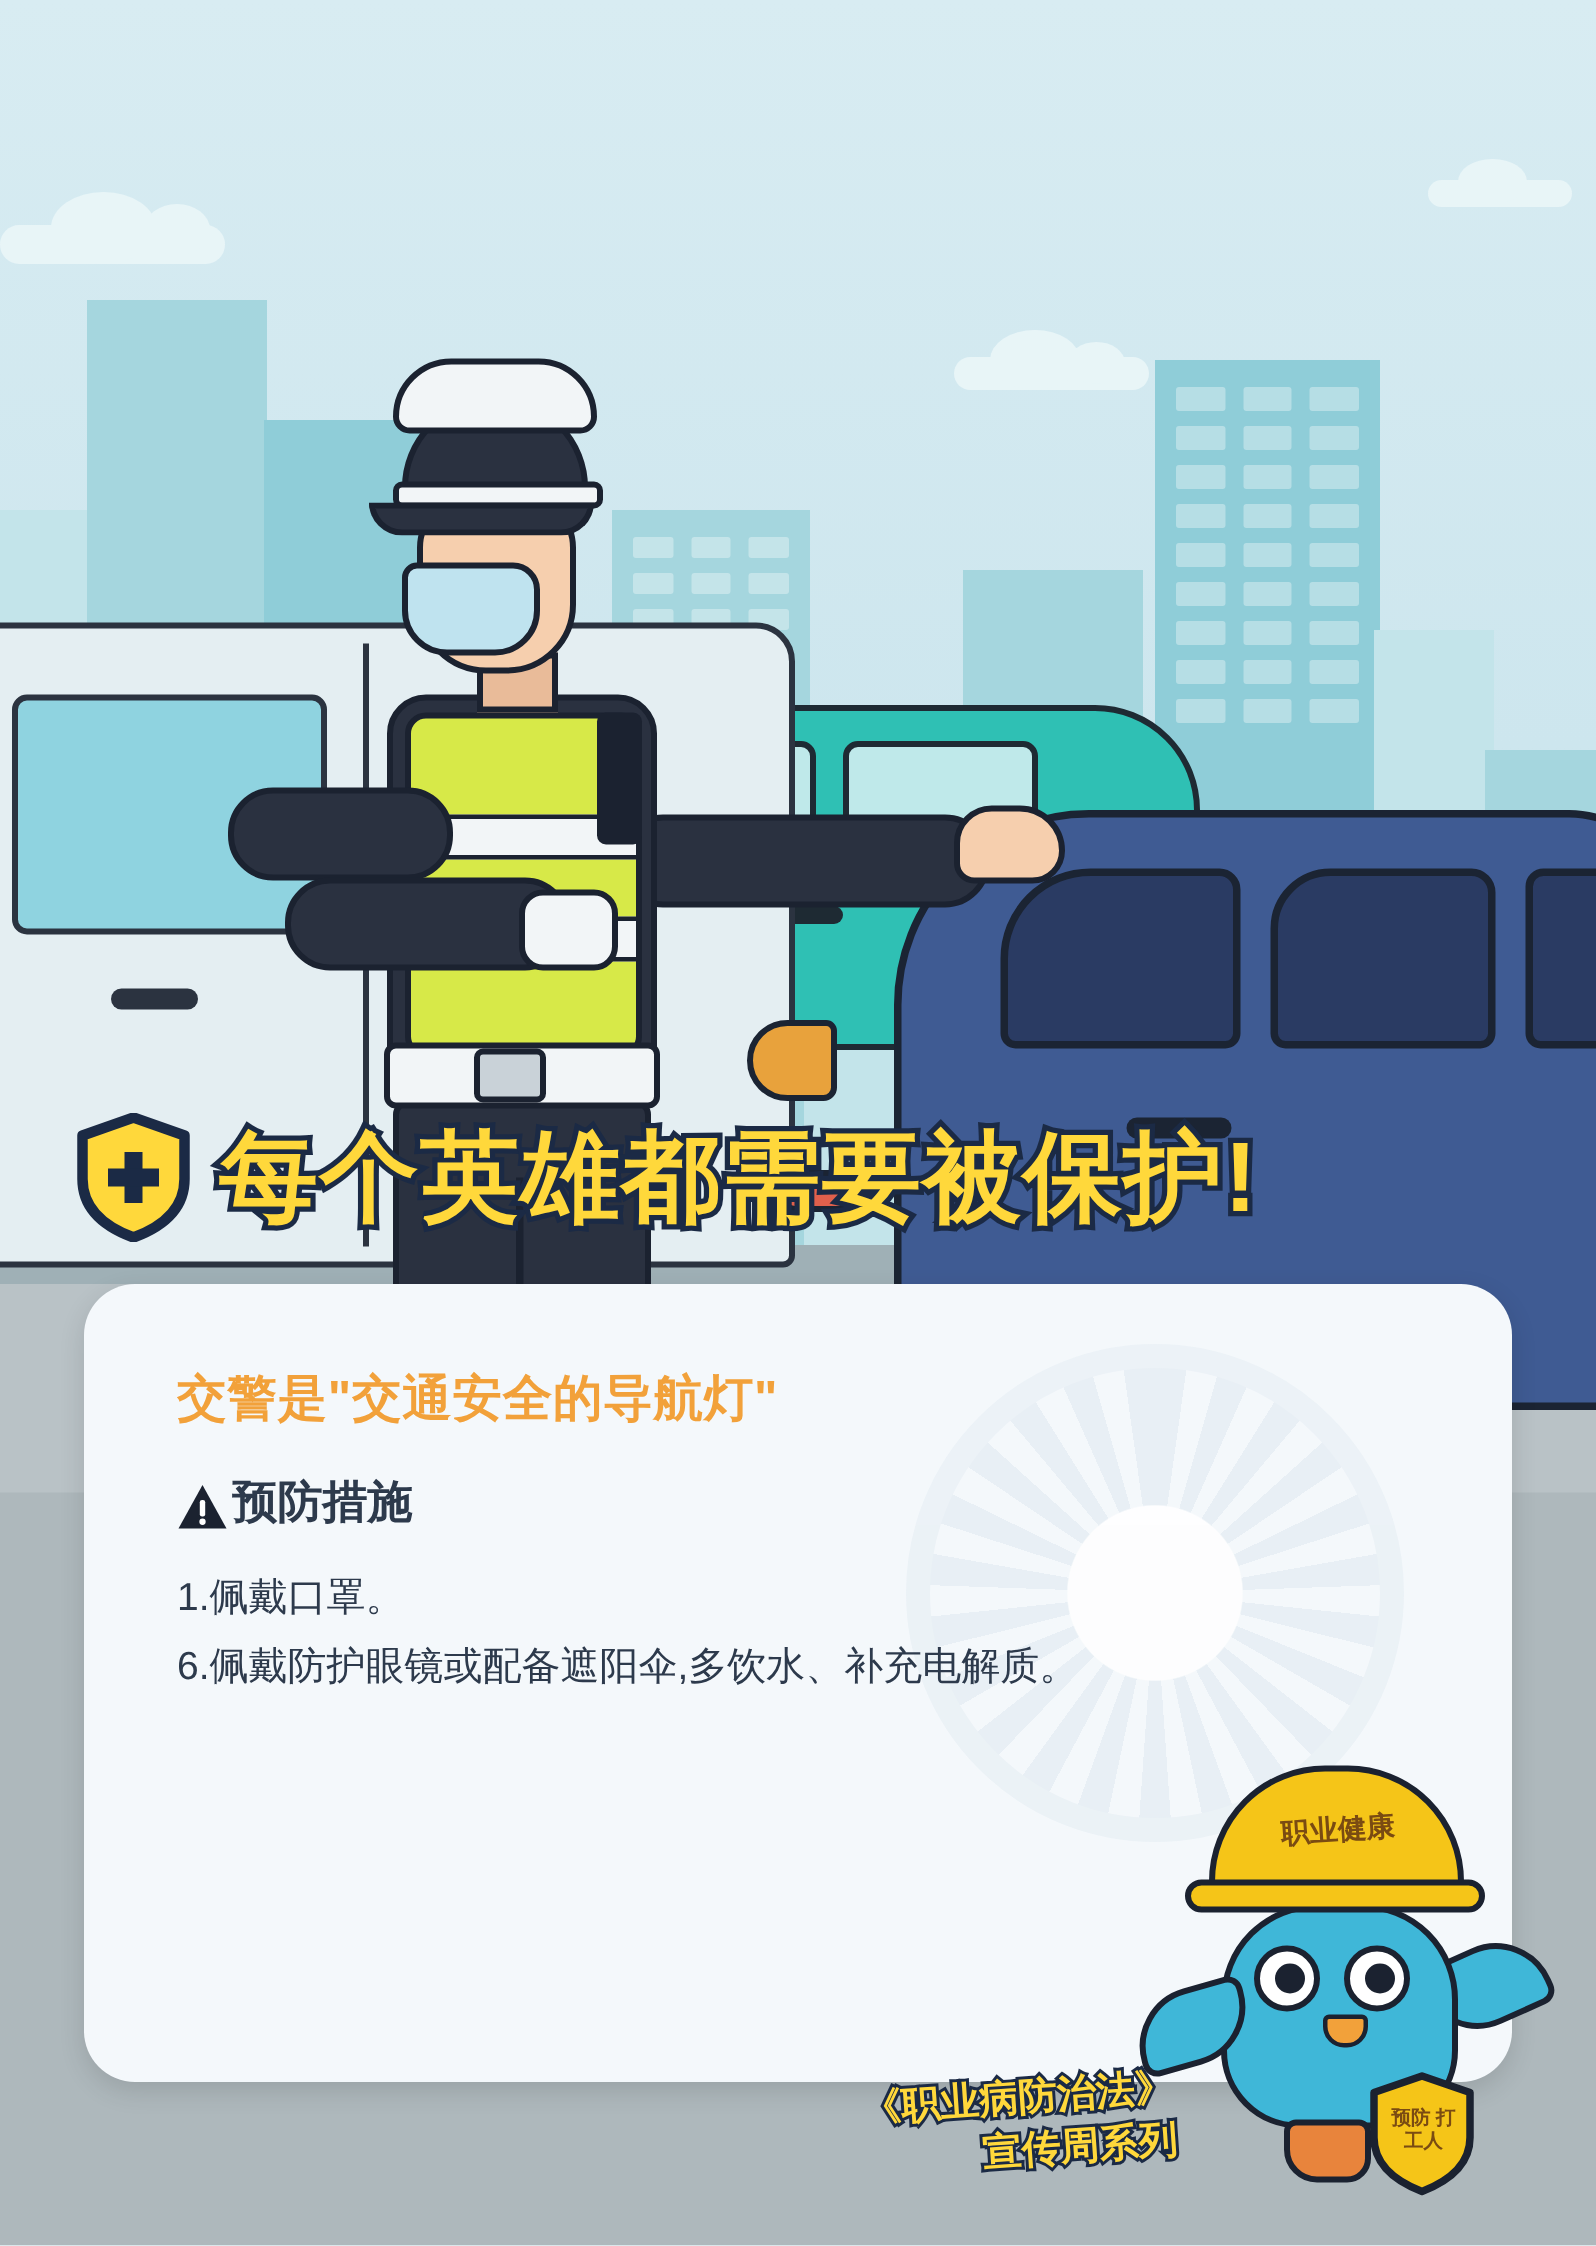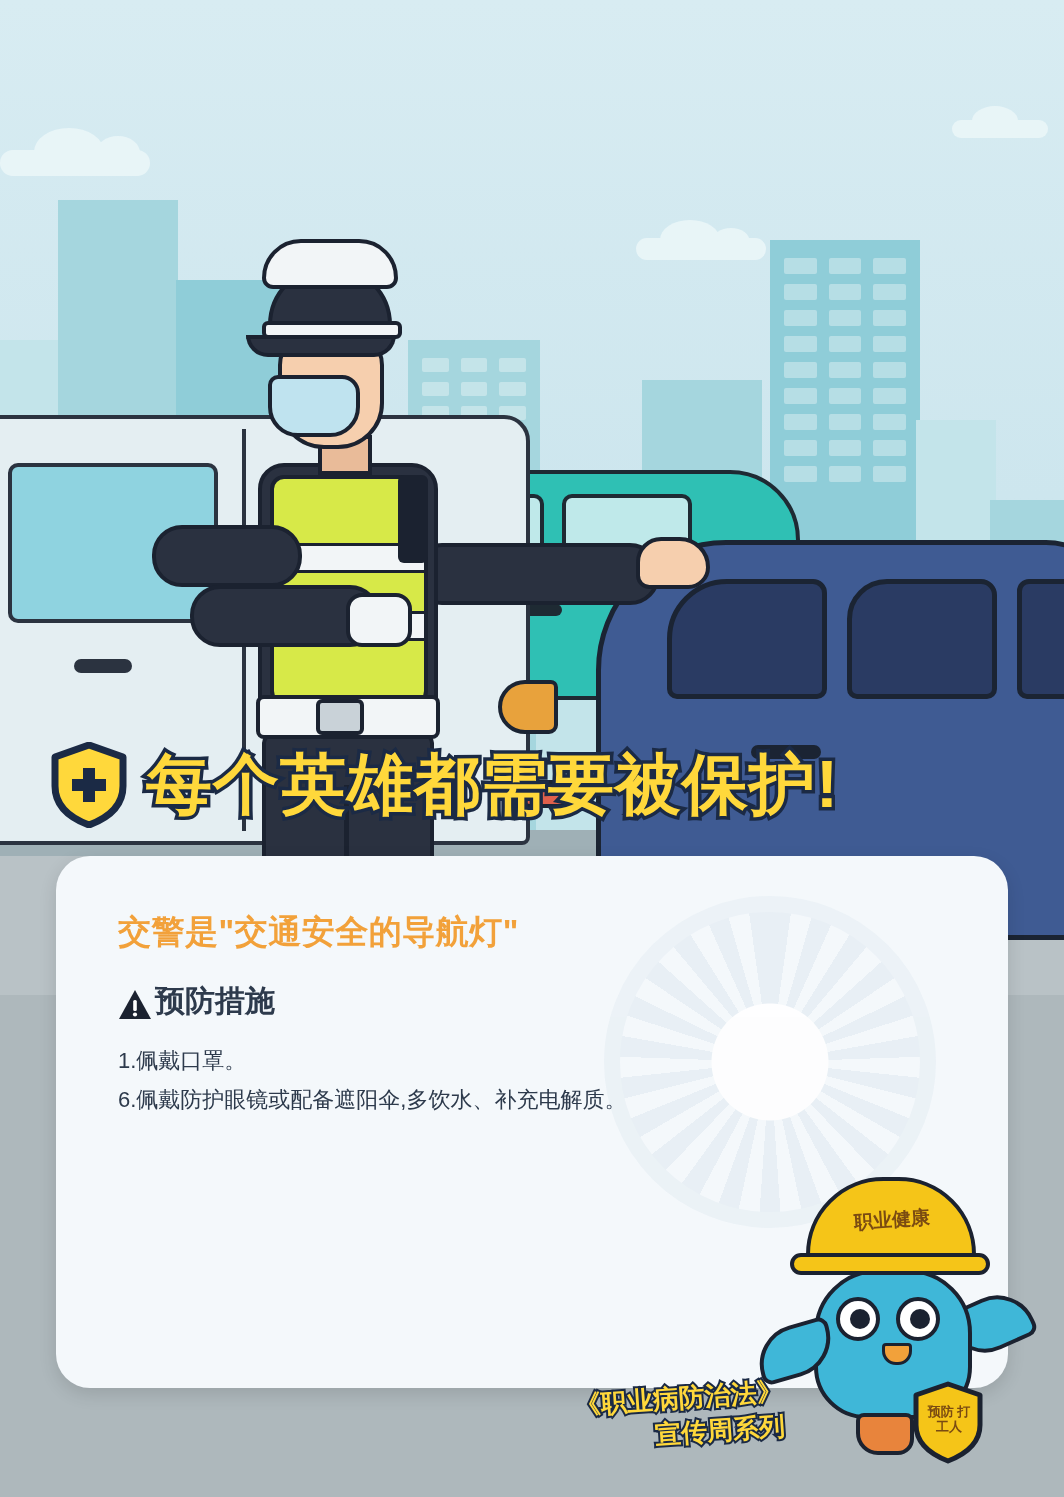--- a/index.html
+++ b/index.html
@@ -366,21 +366,21 @@
     gap: 3px;
     margin: 12px 0 20px 0;
   }
   .warn-icon { width: 34px; height: 34px; flex: 0 0 auto; }
   .section-head-text {
     font-size: 30px;
     font-weight: 700;
     color: #2d3a4c;
   }
   .measure {
-    font-size: 22px;
+    font-size: 26px;
     line-height: 1.75;
     color: #2d3a4c;
     margin: 0;
   }
 
   
   .mascot { position: absolute; right: 28px; bottom: 12px; width: 300px; height: 320px; z-index: 8; }
   .m { position: absolute; }
   .helmet {
     left: 70px; top: 12px; width: 170px; height: 86px;

